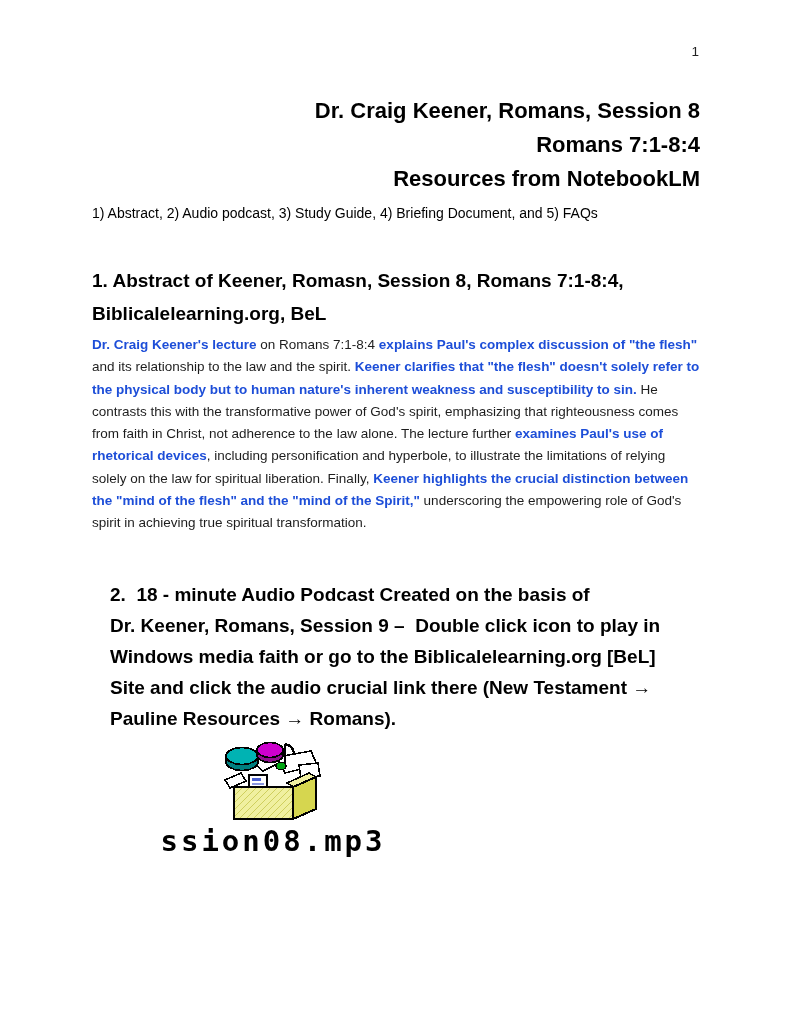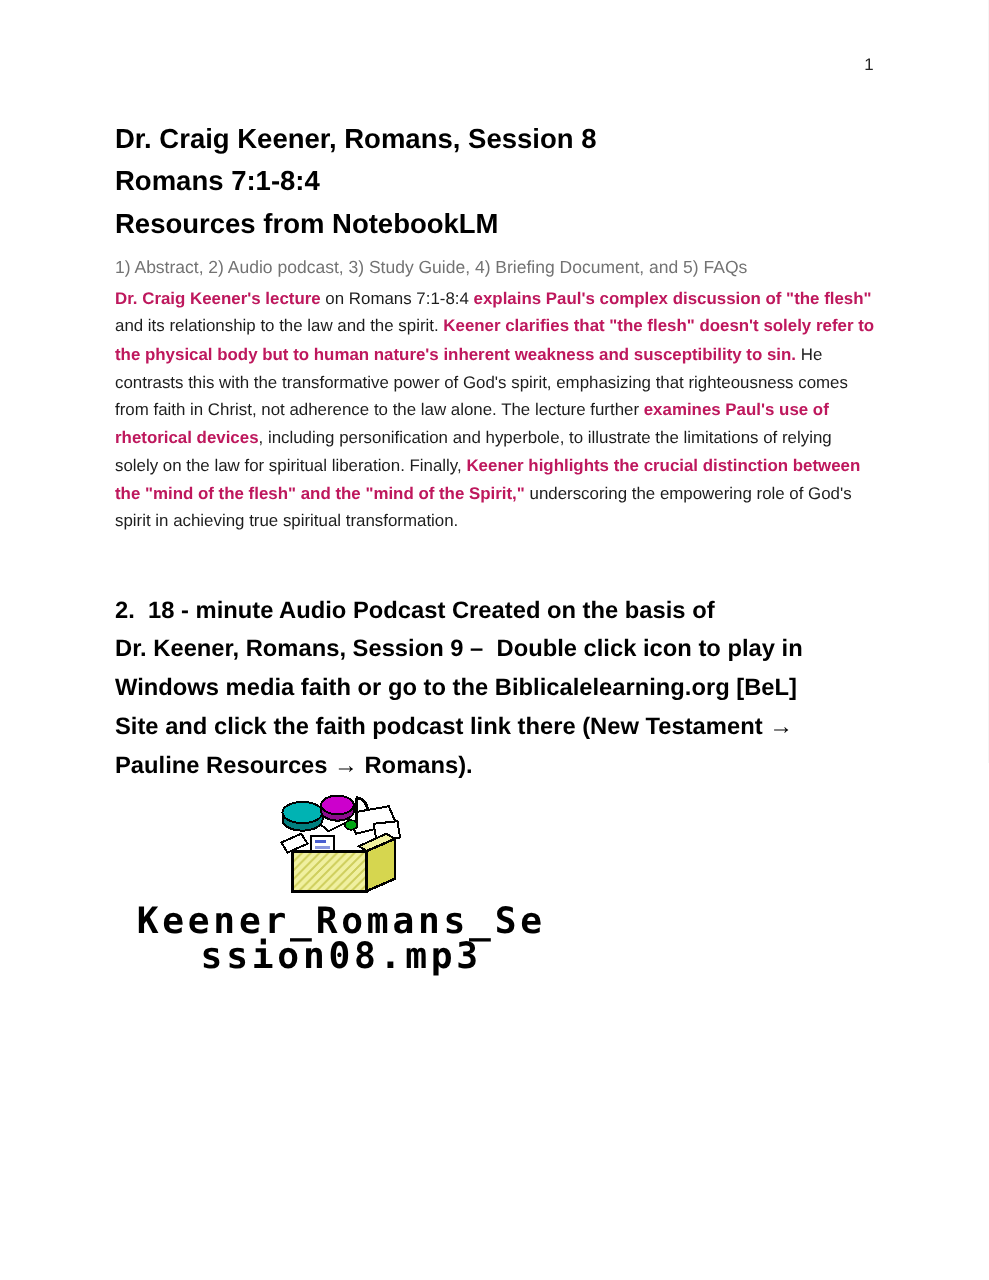--- a/index.html
+++ b/index.html
@@ -11,34 +11,34 @@
     font-family:"Liberation Sans", sans-serif;
     color:#1a1a1a;
     overflow:hidden;
   }
   .page-number {
     position:absolute; top:44px; right:92px;
     font-size:13.5px; color:#222;
   }
   .content { padding:94px 91px 0 92px; }
 
-  .doc-title { text-align:left; font-weight:bold; color:#000;
+  .doc-title { text-align:right; font-weight:bold; color:#000;
     font-size:22px; line-height:34px; }
   .doc-title > div { white-space:pre-wrap; }
 
-  .resources-line { margin-top:6px; font-size:14px; line-height:22px; color:#737373; }
+  .resources-line { margin-top:6px; font-size:14px; line-height:22px; color:#000000; }
 
   .h-section { font-weight:bold; color:#000; }
   .section1-heading { margin-top:40px; font-size:19px; line-height:33px; }
   .section1-heading > div { white-space:pre-wrap; }
 
   .abstract-par { margin-top:4px; font-size:13.5px; line-height:22.3px; color:#1d1d1d; text-align:left; }
-  .abstract-par .b { font-weight:bold; color:#be185d; }
+  .abstract-par .b { font-weight:bold; color:#1d4ed8; }
 
-  .section2-heading { margin-top:44px; font-size:19px; line-height:31px; }
+  .section2-heading { margin-top:44px; font-size:19px; line-height:31px;margin-left:18px; }
   .section2-heading > div { white-space:pre-wrap; }
 
   .embed-object { margin-top:5px; width:362px; text-align:center; }
   .media-icon { display:inline-block; line-height:0; }
   .media-icon svg { shape-rendering:crispEdges; }
   .audio-label {
     margin-top:2px;
     font-family:"DejaVu Sans Mono", monospace;
     font-weight:bold; color:#000;
     font-size:29px; line-height:28px; letter-spacing:3px;
@@ -54,28 +54,32 @@
   <div class="content">
 
     <div class="doc-title">
       <div>Dr. Craig Keener, Romans, Session 8</div>
       <div>Romans 7:1-8:4</div>
       <div>Resources from NotebookLM</div>
     </div>
 
     <div class="resources-line">1) Abstract, 2) Audio podcast, 3) Study Guide, 4) Briefing Document, and 5) FAQs</div>
 
+    <div class="h-section section1-heading">
+      <div>1. Abstract of Keener, Romasn, Session 8, Romans 7:1-8:4,</div>
+      <div>Biblicalelearning.org, BeL</div>
+    </div>
 
     <p class="abstract-par"><span class="b">Dr. Craig Keener's lecture</span><span> on Romans 7:1-8:4 </span><span class="b">explains Paul's complex discussion of "the flesh"</span><span> and its relationship to the law and the spirit. </span><span class="b">Keener clarifies that "the flesh" doesn't solely refer to the physical body but to human nature's inherent weakness and susceptibility to sin.</span><span> He contrasts this with the transformative power of God's spirit, emphasizing that righteousness comes from faith in Christ, not adherence to the law alone. The lecture further </span><span class="b">examines Paul's use of rhetorical devices</span><span>, including personification and hyperbole, to illustrate the limitations of relying solely on the law for spiritual liberation. Finally, </span><span class="b">Keener highlights the crucial distinction between the "mind of the flesh" and the "mind of the Spirit,"</span><span> underscoring the empowering role of God's spirit in achieving true spiritual transformation.</span></p>
 
     <div class="h-section section2-heading">
       <div>2.  18 - minute Audio Podcast Created on the basis of</div>
       <div>Dr. Keener, Romans, Session 9 –  Double click icon to play in</div>
       <div>Windows media faith or go to the Biblicalelearning.org [BeL]</div>
-      <div>Site and click the faith podcast link there (New Testament →</div>
+      <div>Site and click the audio crucial link there (New Testament →</div>
       <div>Pauline Resources → Romans).</div>
     </div>
 
     <div class="embed-object">
       <span class="media-icon">
         <svg width="104" height="82" viewBox="0 0 104 82" xmlns="http://www.w3.org/2000/svg">
           <defs>
             <pattern id="hatch" patternUnits="userSpaceOnUse" width="7" height="7">
               <path d="M0,7 L7,0 M3.5,10.5 L10.5,3.5 M-3.5,3.5 L3.5,-3.5" stroke="#cfcf5e" stroke-width="1.4" fill="none"></path>
             </pattern>
@@ -100,19 +104,18 @@
 
           <polygon points="66,44 88,34 95,38 73,48" stroke="#000" stroke-width="1.6" fill="#f0f0a0"></polygon>
           <polygon points="13,48 72,48 72,80 13,80" stroke="#000" stroke-width="2" fill="#f0f0a0"></polygon>
           <polygon points="13,48 72,48 72,80 13,80" fill="url(#hatch)" stroke="#000" stroke-width="2"></polygon>
           <polygon points="72,48 95,38 95,70 72,80" stroke="#000" stroke-width="2" fill="#d6d64f"></polygon>
 
           <polygon points="4,41 20,34 25,42 9,49" stroke="#000" stroke-width="1.6" fill="#ffffff"></polygon>
         </svg>
       </span>
       <div class="audio-label">
-        <div>Keener_Romans_Se</div>
         <div>ssion08.mp3</div>
       </div>
     </div>
 
   </div>
 </div>
 
 </body></html>

